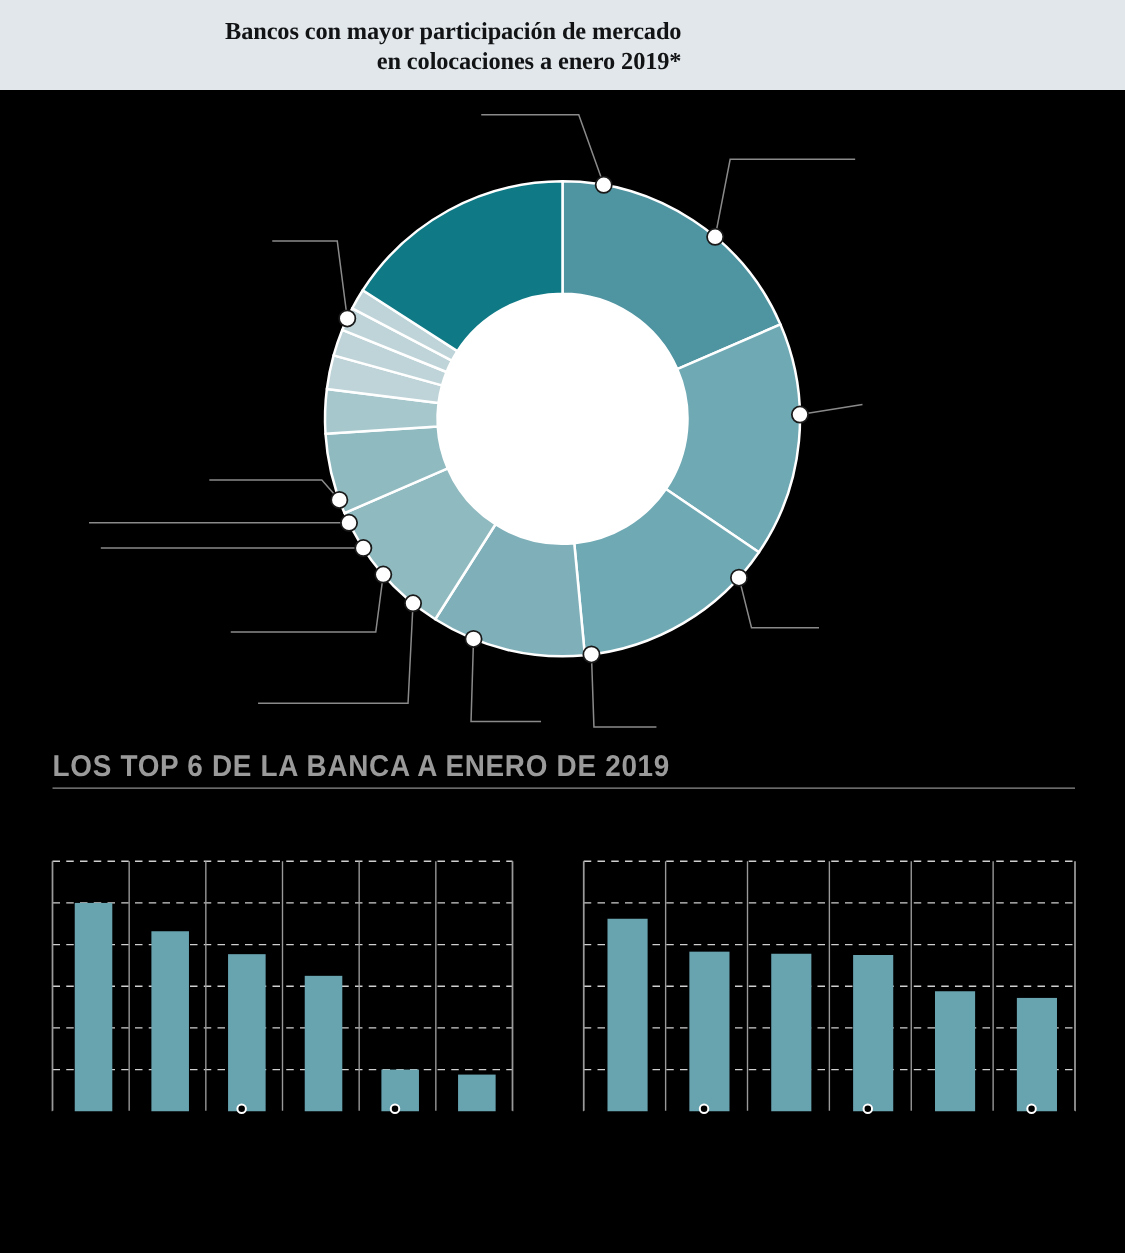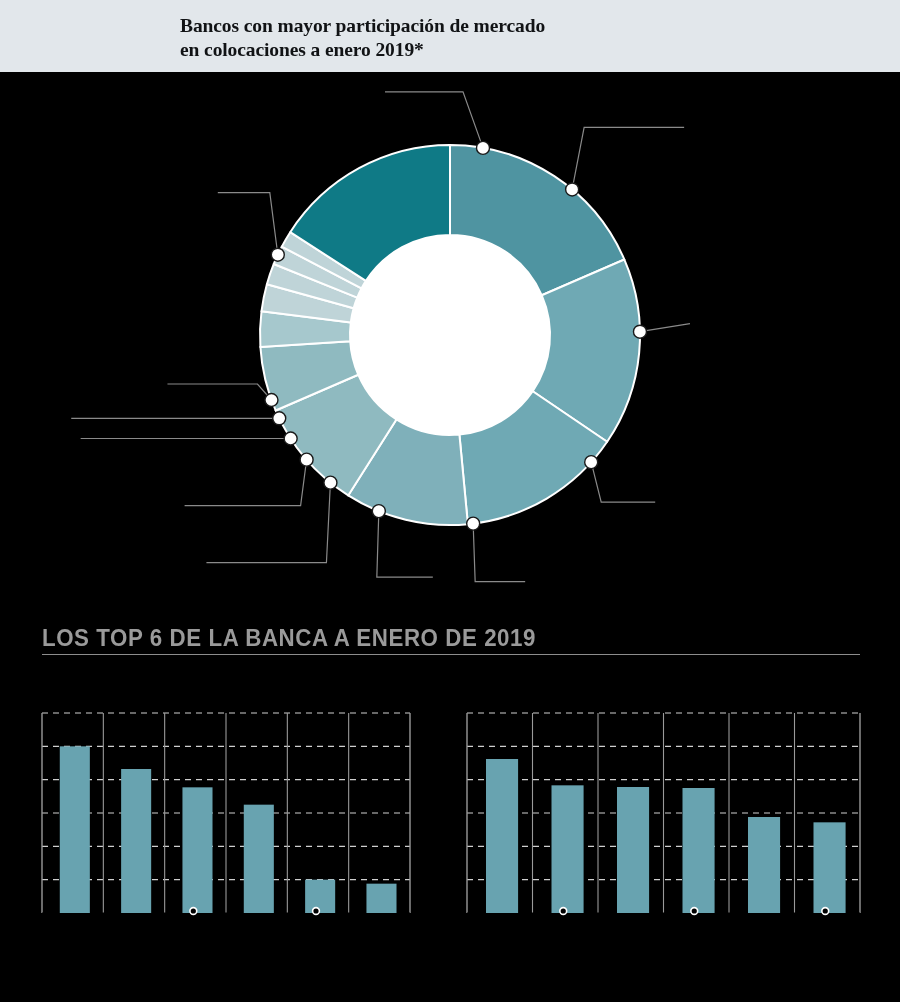--- a/index.html
+++ b/index.html
@@ -3,21 +3,21 @@
 <meta charset="utf-8">
 <style>
   html,body{margin:0;padding:0;}
   body{
     width:900px;height:1002px;
     background:#000;
     font-family:"Liberation Sans", sans-serif;
     overflow:hidden;
     position:relative;
   }
-  #page{position:relative;width:900px;height:758px;background:#000;}
+  #page{position:relative;width:900px;height:758px;background:#000;text-align:right;}
 
   
   #header-band{
     position:absolute;left:0;top:0;width:900px;height:72px;
     background:#e2e7eb;
   }
   #header-title{
     position:absolute;left:180px;top:14px;
     font-family:"Liberation Serif", serif;
     font-weight:bold;
@@ -26,21 +26,21 @@
     color:#111315;
     letter-spacing:-0.1px;
     white-space:pre-line;
   }
 
   
   #donut-section{position:absolute;left:0;top:72px;width:900px;height:528px;}
   #donut-svg{position:absolute;left:0;top:0;}
 
   
-  #bars-section{position:absolute;left:0;top:600px;width:900px;height:402px;}
+  #bars-section{position:absolute;left:0;top:576px;width:900px;height:402px;}
   #section-heading{
     position:absolute;left:42px;top:24px;
     font-family:"Liberation Sans Narrow","Liberation Sans",sans-serif;
     font-weight:bold;
     font-size:24px;
     letter-spacing:0.6px;
     color:#9a9a9a;
     text-transform:uppercase;
     white-space:nowrap;
     transform:scaleX(0.93);

